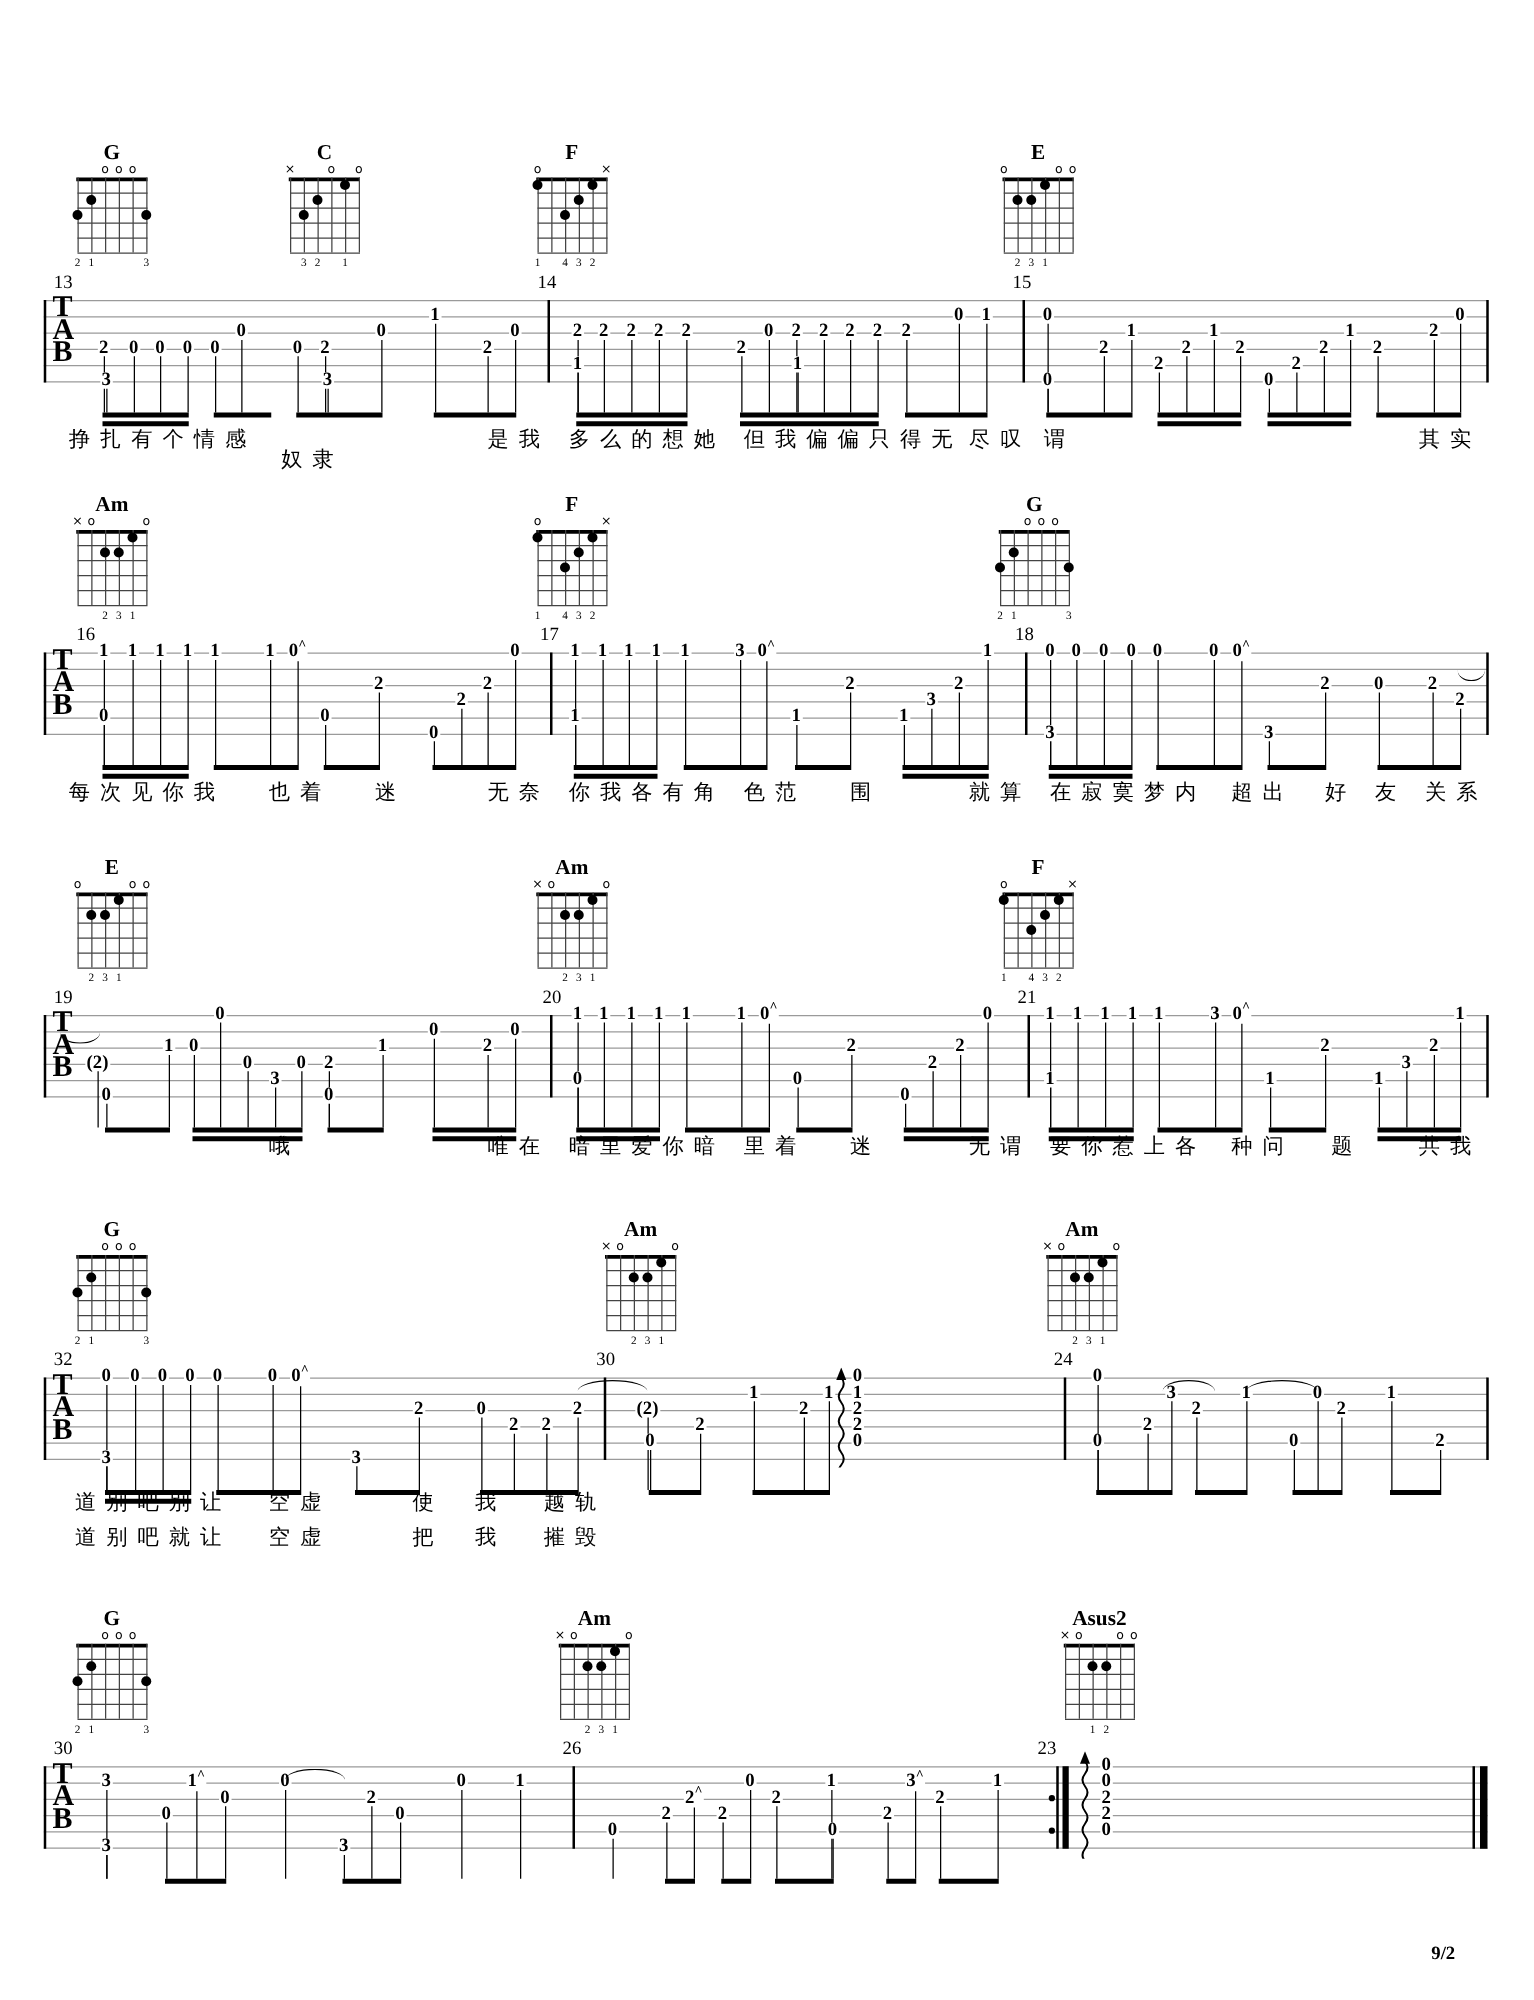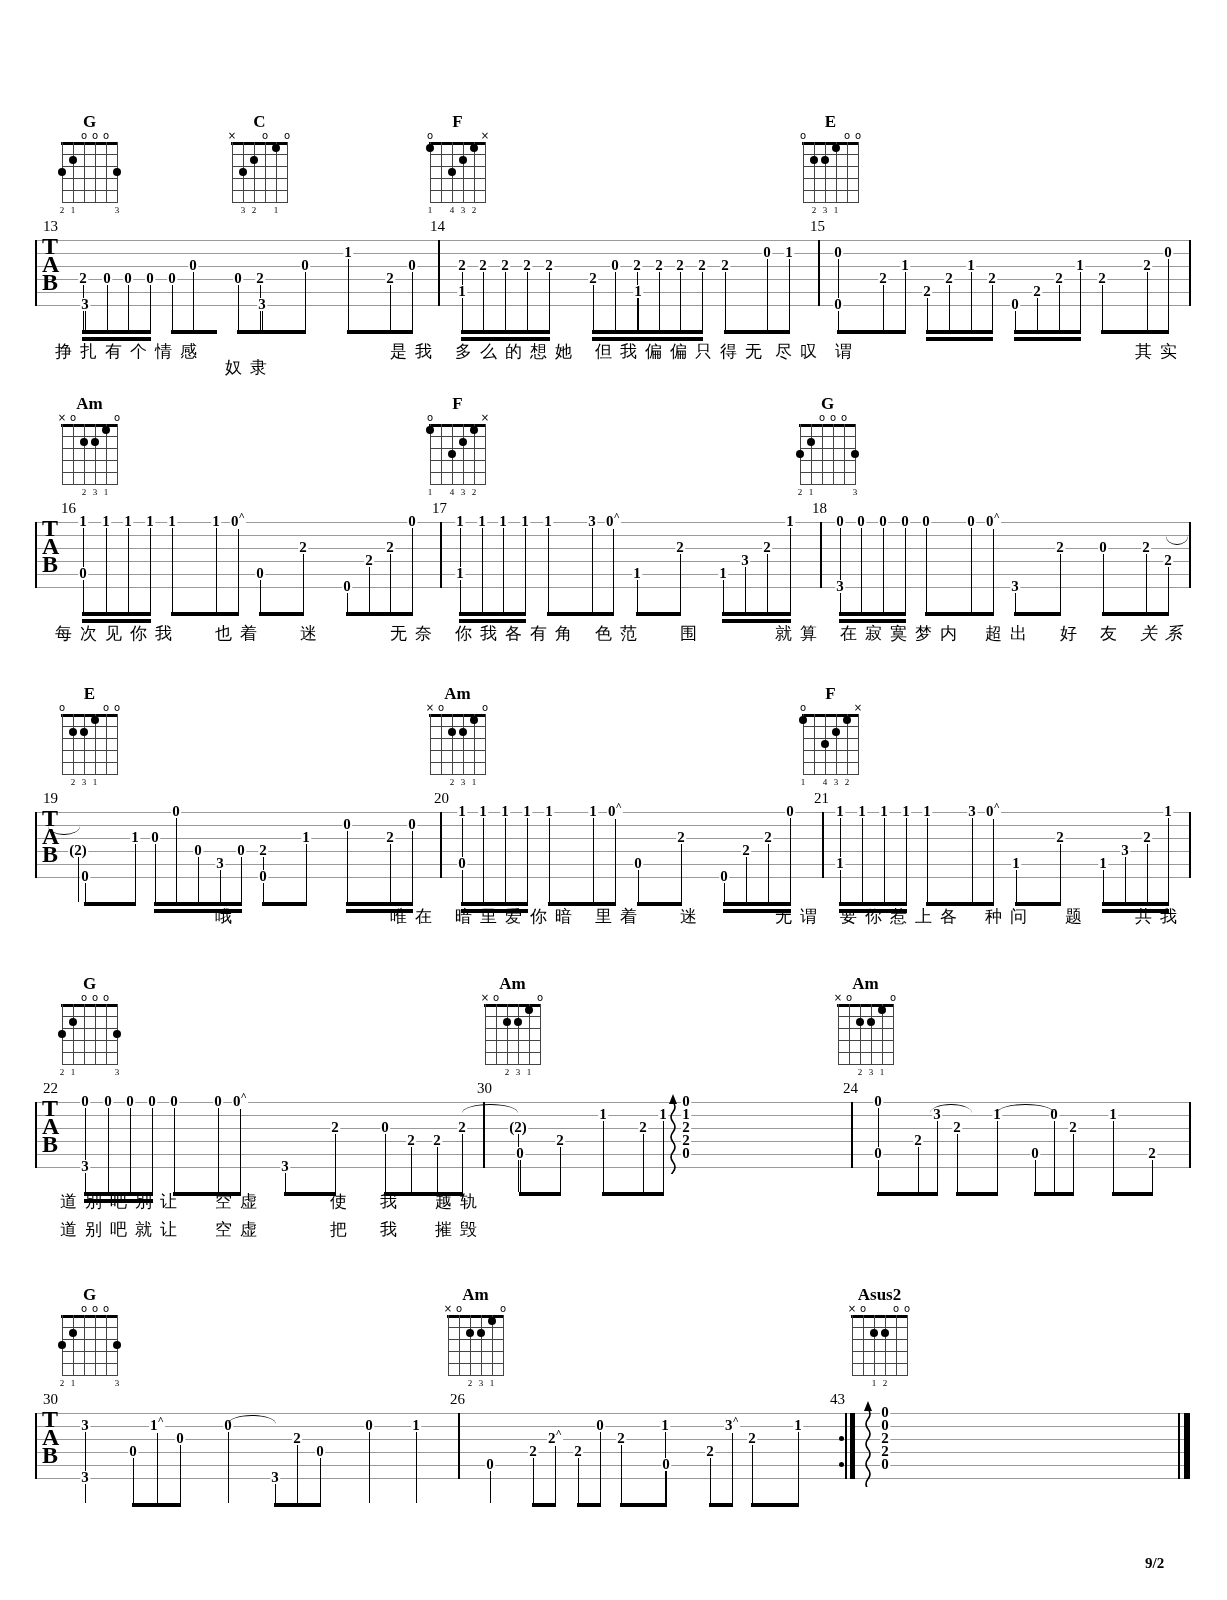--- a/index.html
+++ b/index.html
@@ -439,21 +439,21 @@
       <div class="abs lyr" style="left: 300px; top: 622px;">迷</div>
       <div class="abs lyr" style="left: 390px; top: 622px;">无奈</div>
       <div class="abs lyr" style="left: 455px; top: 622px;">你我各有角</div>
       <div class="abs lyr" style="left: 595px; top: 622px;">色范</div>
       <div class="abs lyr" style="left: 680px; top: 622px;">围</div>
       <div class="abs lyr" style="left: 775px; top: 622px;">就算</div>
       <div class="abs lyr" style="left: 840px; top: 622px;">在寂寞梦内</div>
       <div class="abs lyr" style="left: 985px; top: 622px;">超出</div>
       <div class="abs lyr" style="left: 1060px; top: 622px;">好</div>
       <div class="abs lyr" style="left: 1100px; top: 622px;">友</div>
-      <div class="abs lyr" style="left: 1140px; top: 622px; font-style: italic;">关系</div>
+      <div class="abs lyr" style="left: 1140px; top: 622px;">关系</div>
       <div class="abs sline" style="left: 35px; top: 812px; width: 1155px;"></div>
       <div class="abs sline" style="left: 35px; top: 825px; width: 1155px;"></div>
       <div class="abs sline" style="left: 35px; top: 838px; width: 1155px;"></div>
       <div class="abs sline" style="left: 35px; top: 851px; width: 1155px;"></div>
       <div class="abs sline" style="left: 35px; top: 864px; width: 1155px;"></div>
       <div class="abs sline" style="left: 35px; top: 877px; width: 1155px;"></div>
       <div class="abs clef" style="left: 42px; top: 809px;">T</div>
       <div class="abs clef" style="left: 42px; top: 827px;">A</div>
       <div class="abs clef" style="left: 42px; top: 845px;">B</div>
       <div class="abs barline" style="left: 35px; top: 812px; width: 2px; height: 66px;"></div>
@@ -649,21 +649,21 @@
       <div class="abs sline" style="left: 35px; top: 1141px; width: 1155px;"></div>
       <div class="abs sline" style="left: 35px; top: 1154px; width: 1155px;"></div>
       <div class="abs sline" style="left: 35px; top: 1167px; width: 1155px;"></div>
       <div class="abs clef" style="left: 42px; top: 1099px;">T</div>
       <div class="abs clef" style="left: 42px; top: 1117px;">A</div>
       <div class="abs clef" style="left: 42px; top: 1135px;">B</div>
       <div class="abs barline" style="left: 35px; top: 1102px; width: 2px; height: 66px;"></div>
       <div class="abs barline" style="left: 483px; top: 1102px; width: 2px; height: 66px;"></div>
       <div class="abs barline" style="left: 851px; top: 1102px; width: 2px; height: 66px;"></div>
       <div class="abs barline" style="left: 1189px; top: 1102px; width: 2px; height: 66px;"></div>
-      <div class="abs mnum" style="left: 43px; top: 1080px;">22</div>
+      <div class="abs mnum" style="left: 43px; top: 1080px;">32</div>
       <div class="abs mnum" style="left: 477px; top: 1080px;">30</div>
       <div class="abs mnum" style="left: 843px; top: 1080px;">24</div>
       <div class="abs beam" style="left: 84px; top: 1192px; width: 69px;"></div>
       <div class="abs beam" style="left: 84px; top: 1199px; width: 69px;"></div>
       <div class="abs beam" style="left: 173px; top: 1192px; width: 68px;"></div>
       <div class="abs beam" style="left: 284px; top: 1192px; width: 52px;"></div>
       <div class="abs beam" style="left: 384px; top: 1192px; width: 79px;"></div>
       <div class="abs beam" style="left: 519px; top: 1192px; width: 42px;"></div>
       <div class="abs beam" style="left: 602px; top: 1192px; width: 62px;"></div>
       <div class="abs beam" style="left: 877px; top: 1192px; width: 61px;"></div>
@@ -830,21 +830,21 @@
       <div class="abs clef" style="left: 42px; top: 1428px;">A</div>
       <div class="abs clef" style="left: 42px; top: 1446px;">B</div>
       <div class="abs barline" style="left: 35px; top: 1413px; width: 2px; height: 66px;"></div>
       <div class="abs barline" style="left: 458px; top: 1413px; width: 2px; height: 66px;"></div>
       <div class="abs barline" style="left: 845px; top: 1413px; width: 2px; height: 66px;"></div>
       <div class="abs barline" style="left: 850px; top: 1413px; width: 5px; height: 66px;"></div>
       <div class="abs barline" style="left: 1178px; top: 1413px; width: 2px; height: 66px;"></div>
       <div class="abs barline" style="left: 1184px; top: 1413px; width: 6px; height: 66px;"></div>
       <div class="abs mnum" style="left: 43px; top: 1391px;">30</div>
       <div class="abs mnum" style="left: 450px; top: 1391px;">26</div>
-      <div class="abs mnum" style="left: 830px; top: 1391px;">43</div>
+      <div class="abs mnum" style="left: 830px; top: 1391px;">23</div>
       <div class="abs beam" style="left: 132px; top: 1503px; width: 49px;"></div>
       <div class="abs beam" style="left: 274px; top: 1503px; width: 47px;"></div>
       <div class="abs beam" style="left: 532px; top: 1503px; width: 24px;"></div>
       <div class="abs beam" style="left: 577px; top: 1503px; width: 24px;"></div>
       <div class="abs beam" style="left: 620px; top: 1503px; width: 47px;"></div>
       <div class="abs beam" style="left: 709px; top: 1503px; width: 24px;"></div>
       <div class="abs beam" style="left: 751px; top: 1503px; width: 48px;"></div>
       <div class="abs stem" style="left: 85px; top: 1431px; height: 72px;"></div>
       <div class="abs stem" style="left: 85px; top: 1483px; height: 20px;"></div>
       <div class="abs stem" style="left: 133px; top: 1457px; height: 46px;"></div>

